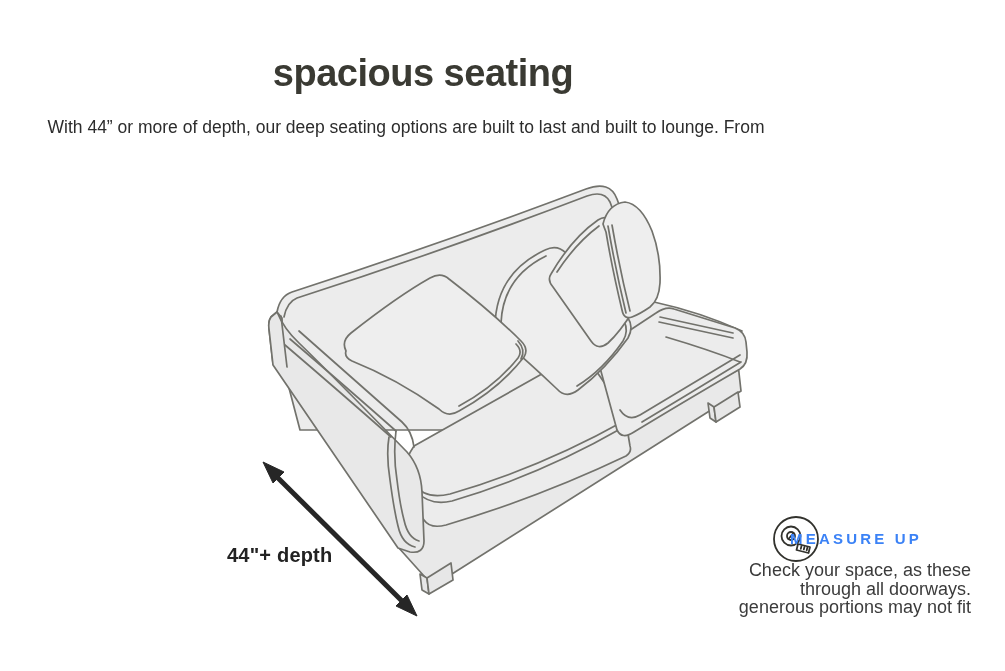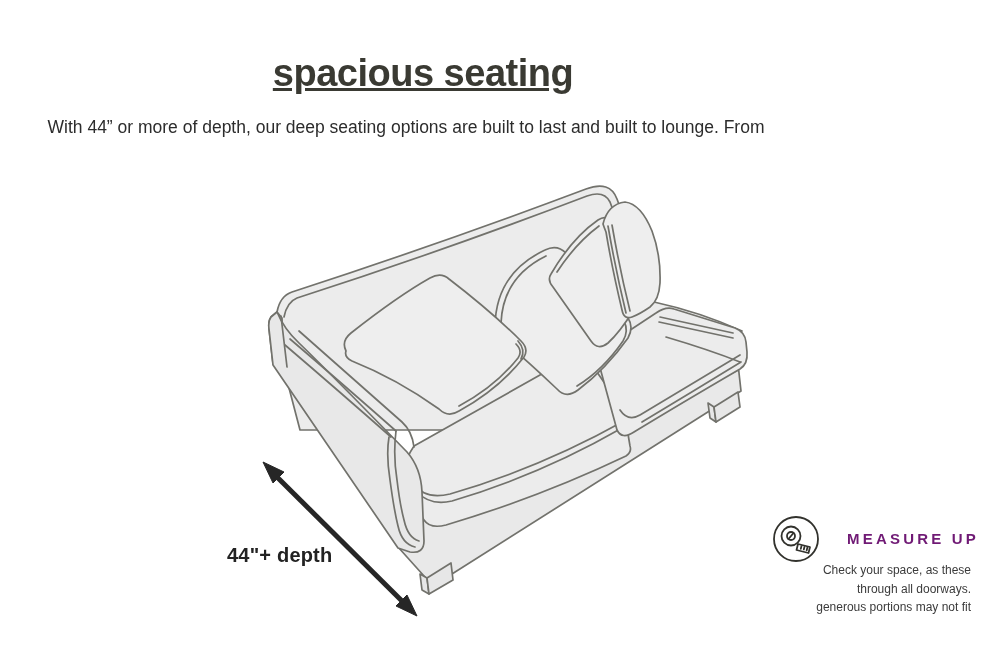--- a/index.html
+++ b/index.html
@@ -4,39 +4,39 @@
 <style>
   * { margin:0; padding:0; box-sizing:border-box; }
   html,body { background:#ffffff; }
   .page {
     position:relative; width:1005px; height:671px; background:#ffffff;
     overflow:hidden; font-family:"Liberation Sans", sans-serif;
   }
   .title {
     position:absolute; left:0; top:52px; width:846px;
     text-align:center; font-size:38px; font-weight:700;
-    color:#3a3a33; letter-spacing:-0.5px;text-decoration:underline;
+    color:#3a3a33; letter-spacing:-0.5px;
   }
   .intro {
     position:absolute; left:0; top:114px; width:812px;
     text-align:center; font-size:17.5px; line-height:26.5px; color:#2c2c2c;
   }
   .depth-label {
     position:absolute; left:227px; top:544px;
     font-size:20px; font-weight:700; color:#222222; letter-spacing:0.2px;
   }
   .sofa-svg { position:absolute; left:0; top:0; width:1005px; height:671px; }
   .mu-icon { position:absolute; left:772px; top:515px; width:48px; height:48px; }
   .mu-heading {
-    position:absolute; left:847px; top:530px;
-    font-size:15px; font-weight:700; letter-spacing:3.2px; color:#701a75;
+    position:absolute; left:790px; top:530px;
+    font-size:15px; font-weight:700; letter-spacing:3.2px; color:#3b82f6;
   }
   .mu-note {
     position:absolute; left:700px; top:561px; width:271px;
-    text-align:right; font-size:12px; line-height:18.5px; color:#3b3b3b;
+    text-align:right; font-size:18px; line-height:18.5px; color:#3b3b3b;
   }
 </style>
 </head>
 <body>
 
 <div class="page">
 
   <div class="title">spacious seating</div>
 
   <div class="intro">

